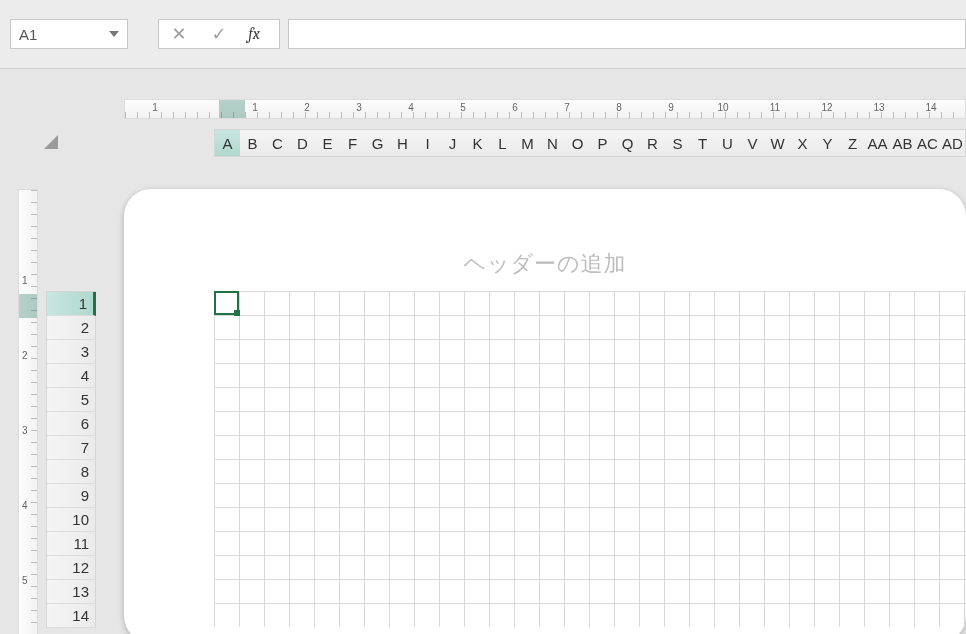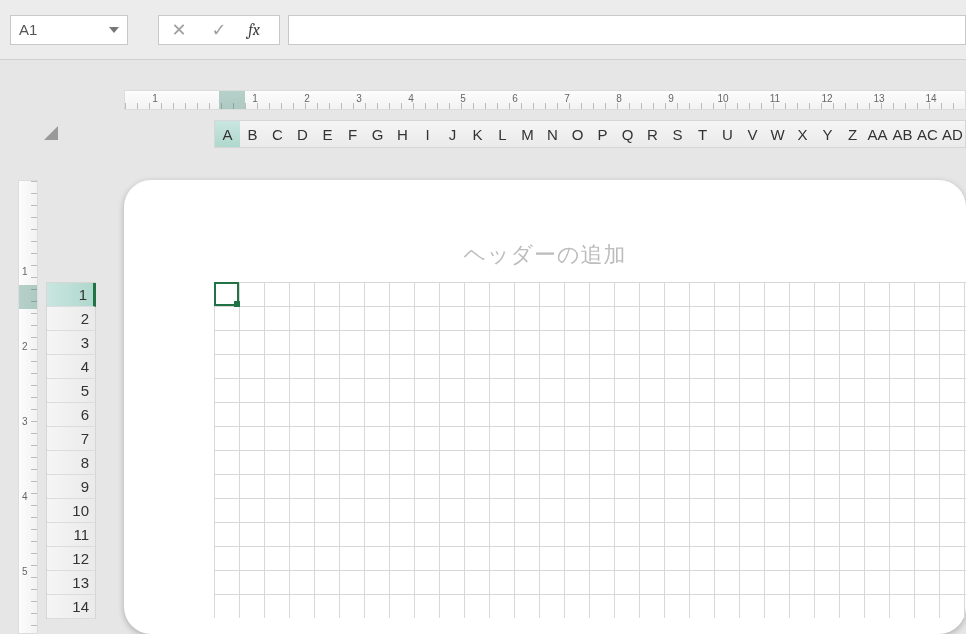--- a/index.html
+++ b/index.html
@@ -1,19 +1,19 @@
 <!DOCTYPE html>
 <html><head>
 <meta charset="utf-8">
 <style>
   * { box-sizing: border-box; margin: 0; padding: 0; }
   html, body { width: 966px; height: 634px; overflow: hidden; background: #e6e6e6; font-family: "Segoe UI", Arial, sans-serif; font-size: 13px; color: #444; }
 
   
-  .fbar { height: 60px; background: #ececec; border-bottom: 1px solid #d0d0d0; display: flex; align-items: center; }
+  .fbar { height: 69px; background: #ececec; border-bottom: 1px solid #d0d0d0; display: flex; align-items: center; }
   .namebox {
     width: 118px; height: 30px; margin-left: 10px; background: #fff;
     border: 1px solid #c8c8c8; display: flex; align-items: center; padding: 0 8px;
   }
   .namebox span { flex: 1; font-size: 15px; color: #555; }
   .dd-arrow { width: 0; height: 0; border-left: 5px solid transparent; border-right: 5px solid transparent; border-top: 6px solid #777; }
   .fx-group {
     height: 30px; margin-left: 30px; display: flex; align-items: center;
     background: #fff; border: 1px solid #c8c8c8;
   }

